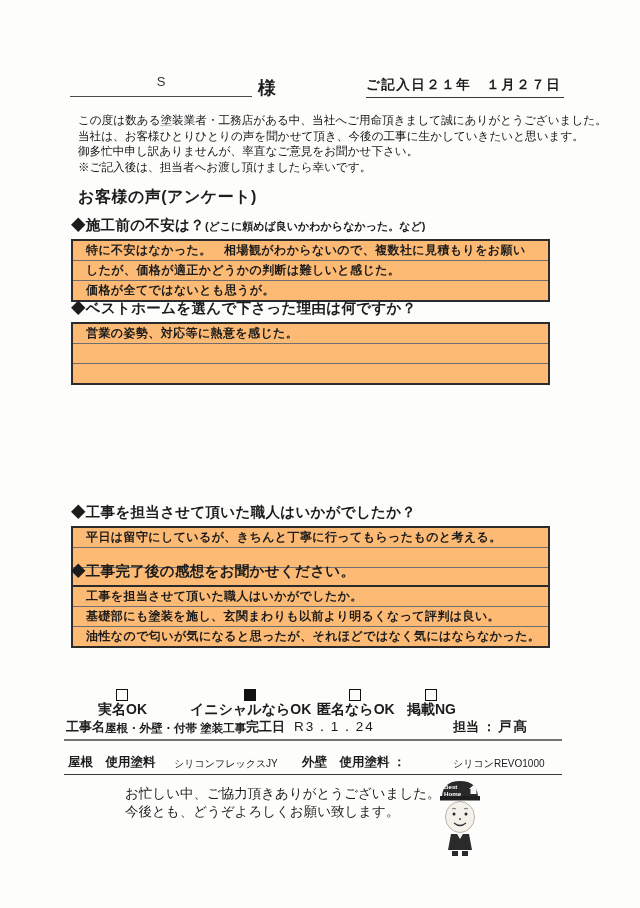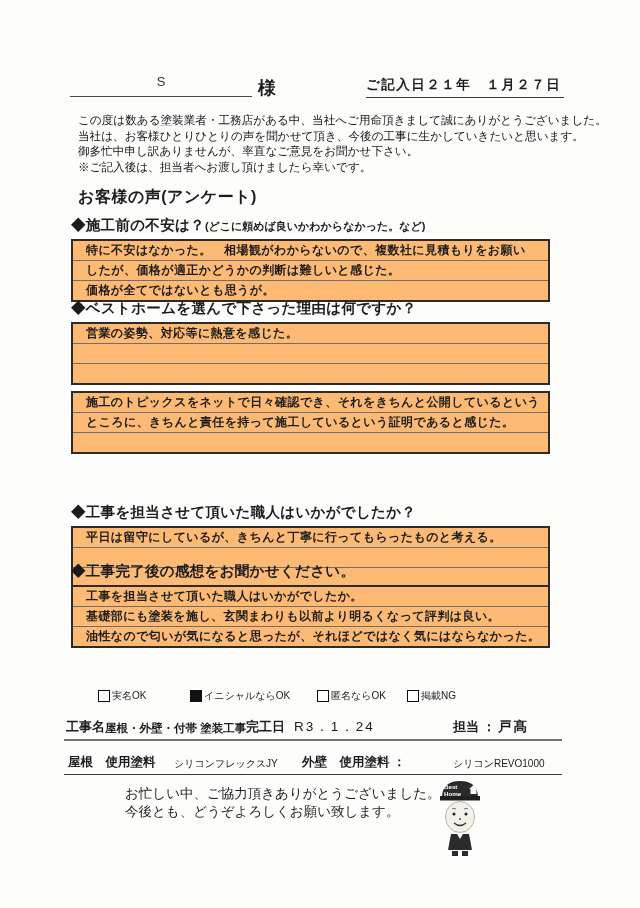--- a/index.html
+++ b/index.html
@@ -22,21 +22,21 @@
   .qhead{font-size:14.5px;font-weight:bold;white-space:nowrap;letter-spacing:.3px;}
   .qhead .note{font-size:11px;font-weight:bold;letter-spacing:0;}
   .abox{margin-top:4px;border:2px solid #2b2b2b;background:#fdba74;}
   .arow{min-height:19px;line-height:19px;font-size:12px;font-weight:bold;
     padding-left:13px;white-space:nowrap;letter-spacing:.4px;}
   .arow + .arow{border-top:1px solid #6e6e6e;}
   .q1{top:216px;} .q2{top:299px;} .q3{top:387px;} .q4{top:475px;margin-top:28px;} .q5{top:562px;}
   
   .publish-note{position:absolute;left:78px;top:652px;font-size:11.6px;line-height:15.5px;color:#141414;}
   .consent-row{position:absolute;left:0;top:689px;width:640px;height:18px;}
-  .consent{position:absolute;display:flex;align-items:center;font-size:10px;font-weight:normal;white-space:nowrap;}
+  .consent{position:absolute;display:flex;align-items:center;font-size:14px;font-weight:bold;white-space:nowrap;flex-direction:column;}
   .cb{display:inline-block;width:10px;height:10px;border:1.6px solid #111;margin-right:2px;background:#fdfdfc;}
   .cb.checked{background:#111;}
   .c0{left:98px;} .c1{left:190px;} .c2{left:317px;} .c3{left:407px;}
   
   .work-line{position:absolute;left:64px;top:714px;width:498px;height:25px;border-bottom:2px solid #737373;}
   .work-line span{position:absolute;bottom:3px;white-space:nowrap;}
   .w-label{left:2px;font-size:13px;font-weight:bold;}
   .w-name{left:41px;font-size:11.5px;font-weight:bold;}
   .w-comp{left:182px;font-size:13px;font-weight:bold;}
   .w-date{left:230px;font-size:13.5px;letter-spacing:2px;}
@@ -84,25 +84,20 @@
   <div class="qblock q2">
     <div class="qhead"><span>◆ベストホームを選んで下さった理由は何ですか？</span></div>
     <div class="abox">
       <div class="arow">営業の姿勢、対応等に熱意を感じた。</div>
       <div class="arow"></div>
       <div class="arow"></div>
     </div>
   </div>
 
   <div class="qblock q3">
-    <div class="abox">
-      <div class="arow">施工のトピックスをネットで日々確認でき、それをきちんと公開しているという</div>
-      <div class="arow">ところに、きちんと責任を持って施工しているという証明であると感じた。</div>
-      <div class="arow"></div>
-    </div>
   </div>
 
   <div class="qblock q4">
     <div class="qhead"><span>◆工事を担当させて頂いた職人はいかがでしたか？</span></div>
     <div class="abox">
       <div class="arow">平日は留守にしているが、きちんと丁寧に行ってもらったものと考える。</div>
       <div class="arow"></div>
       <div class="arow"></div>
     </div>
   </div>

